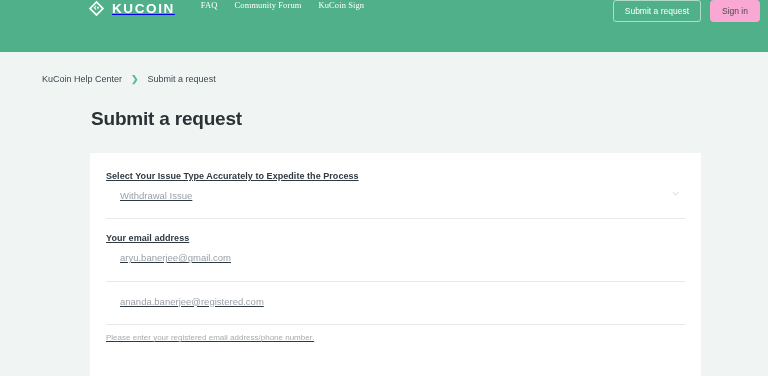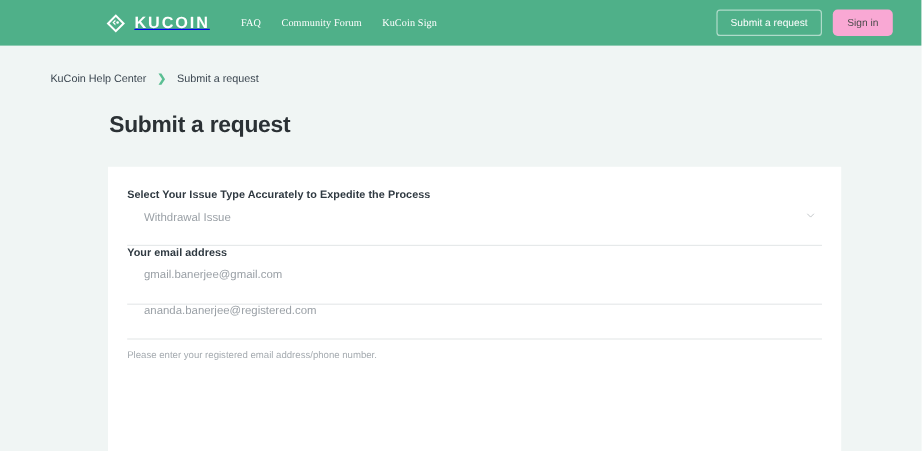--- a/index.html
+++ b/index.html
@@ -12,25 +12,25 @@
 
   body {
     font-family: "Liberation Sans", sans-serif;
     background: #f0f5f4;
     color: #2f3941;
     -webkit-font-smoothing: antialiased;
   }
 
   
   .header {
-    height: 38px;
+    height: 52px;
     background: #4fb089;
     display: flex;
-    align-items: center;
-    padding: 0 24px 0 88px;
+    align-items: flex-start;
+    padding: 0 8px 0 88px;
     position: relative;
   }
 
   .brand {
     display: flex;
     align-items: center;
     gap: 7px;
     margin-right: 26px;
   }
 
@@ -130,21 +130,21 @@
 
   
   .card {
     margin: 23px 0 0 90px;
     width: 611px;
     background: #ffffff;
     padding: 18px 16px 0 16px;
     min-height: 240px;
   }
 
-  .field { margin-bottom: 0; }
+  .field { margin-bottom: 14px; text-decoration: underline; }
 
   .field-label {
     font-size: 9px;
     font-weight: bold;
     color: #2f3941;
     margin-bottom: 9px;
     display: block;
     letter-spacing: 0.05px;
   }
 
@@ -228,21 +228,21 @@
       <span class="control-value">Withdrawal Issue</span>
       <svg class="chevron" viewBox="0 0 10 6">
         <path d="M1 1 L5 5 L9 1" fill="none" stroke="#b6bbbf" stroke-width="1"></path>
       </svg>
     </div>
   </div>
 
   <div class="field">
     <label class="field-label">Your email address</label>
     <div class="control">
-      <span class="control-value">gmail.banerjee@gmail.com</span>
+      <span class="control-value">aryu.banerjee@gmail.com</span>
     </div>
   </div>
 
 
   <div class="field">
     <div class="control">
       <span class="control-value">ananda.banerjee@registered.com</span>
     </div>
     <span class="helper-text">Please enter your registered email address/phone number.</span>
   </div>

